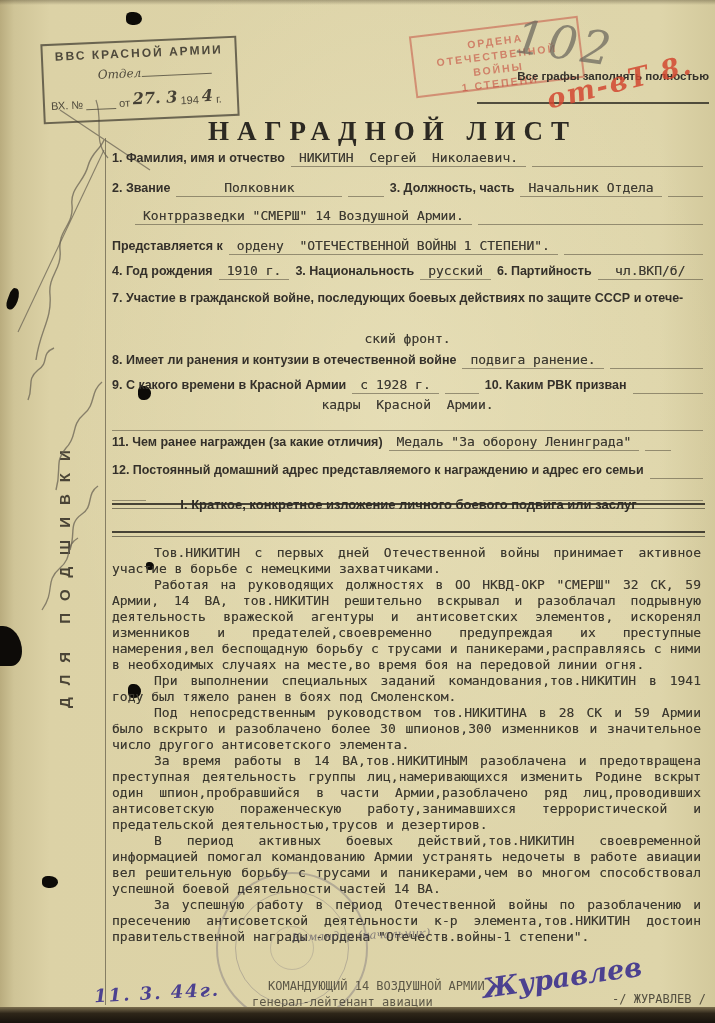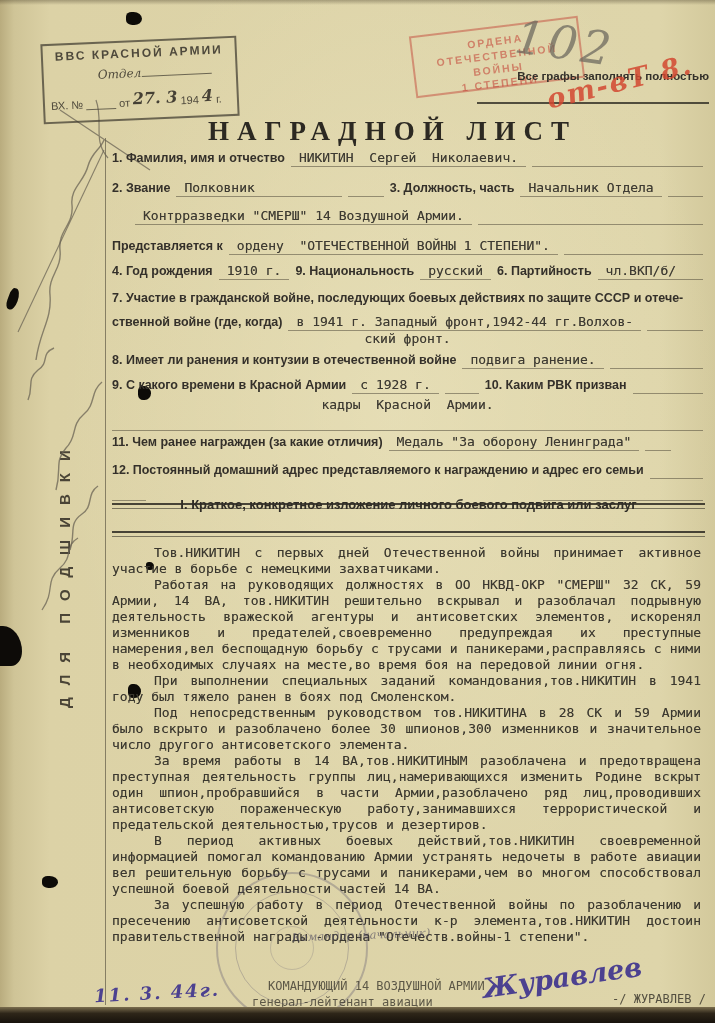--- a/index.html
+++ b/index.html
@@ -45,21 +45,21 @@
     border-bottom:2px solid rgba(45,42,34,.8);padding-bottom:20px;}
   .pencil-note{position:absolute;left:515px;top:16px;font:italic 46px "DejaVu Serif",serif;
     color:rgba(110,105,95,.75);transform:rotate(8deg);letter-spacing:4px;}
   .red-note{position:absolute;left:545px;top:66px;font:italic 700 27px "DejaVu Serif",serif;
     color:rgba(210,72,48,.85);transform:rotate(-14deg);letter-spacing:2px;}
 
   .doc-title{position:absolute;left:130px;right:60px;top:98px;text-align:center;
     font:700 27px "Liberation Serif",serif;letter-spacing:8px;color:#2c2922;}
 
   
-  .row{position:absolute;left:112px;right:12px;display:flex;align-items:flex-end;gap:6px;}
+  .row{position:absolute;left:112px;right:12px;display:flex;align-items:flex-end;gap:6px;text-align:center;}
   .lbl{font:700 12.5px/1.25 "Liberation Sans",sans-serif;color:#34302a;white-space:nowrap;}
   .lbl.wrap{white-space:normal;}
   .val{font:13px "DejaVu Sans Mono",monospace;color:#3d3a32;white-space:pre;
     border-bottom:1px solid rgba(70,64,50,.50);padding:0 8px 1px;
     text-shadow:0 0 .5px rgba(60,56,46,.55);}
   .val.noline{border-bottom:none;}
   .fill{flex:1;border-bottom:1px solid rgba(70,64,50,.50);height:13px;}
   .center{justify-content:center;}
 
   .rule-thick{position:absolute;left:112px;right:10px;height:3px;
@@ -171,33 +171,28 @@
 
   <div class="row" style="top:238px">
     <span class="lbl">Представляется к</span>
     <span class="val">ордену  "ОТЕЧЕСТВЕННОЙ ВОЙНЫ 1 СТЕПЕНИ".</span>
     <span class="fill"></span>
   </div>
 
   <div class="row" style="top:263px">
     <span class="lbl">4. Год рождения</span>
     <span class="val">1910 г.</span>
-    <span class="lbl">9. Национальность</span>
+    <span class="lbl">3. Национальность</span>
     <span class="val">русский</span>
     <span class="lbl">6. Партийность</span>
     <span class="val" style="flex:1">чл.ВКП/б/</span>
   </div>
 
   <div class="row" style="top:291px">
     <span class="lbl wrap">7. Участие в гражданской войне, последующих боевых действиях по защите СССР и отече-</span>
-  </div>
-  <div class="row" style="top:314px">
-    <span class="lbl">ственной войне (где, когда)</span>
-    <span class="val">в 1941 г. Западный фронт,1942-44 гг.Волхов-</span>
-    <span class="fill"></span>
   </div>
   <div class="row center" style="top:331px">
     <span class="val noline">ский фронт.</span>
   </div>
 
   <div class="row" style="top:352px">
     <span class="lbl">8. Имеет ли ранения и контузии в отечественной войне</span>
     <span class="val">подвига ранение.</span>
     <span class="fill"></span>
   </div>

